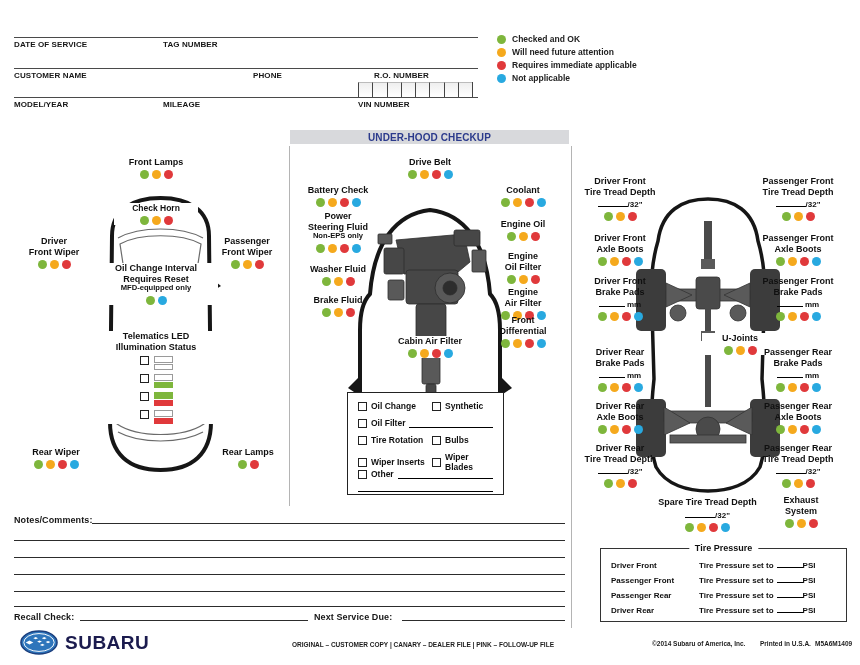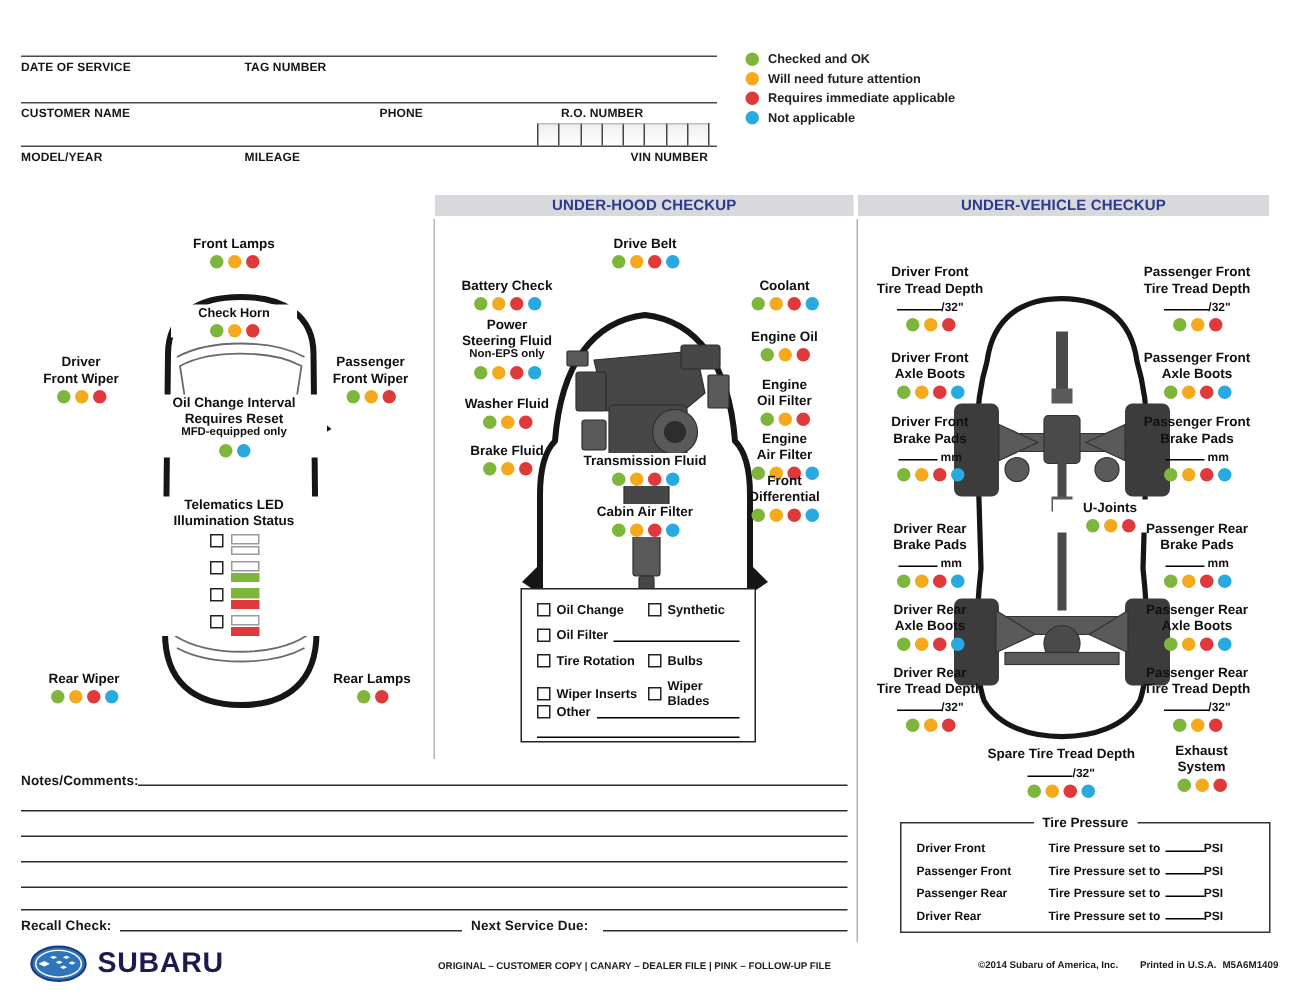--- a/index.html
+++ b/index.html
@@ -88,21 +88,21 @@
       <span class="comb-cell"></span>
       <span class="comb-cell"></span>
     <span class="comb-cell"></span>
       <span class="comb-cell"></span>
       <span class="comb-cell"></span>
       <span class="comb-cell"></span>
   </div>
   <div class="hline" style="left:14px;top:97px;width:464px"></div>
   <span class="flabel" style="left:14px;top:100px">MODEL/YEAR</span>
   <span class="flabel" style="left:163px;top:100px">MILEAGE</span>
-  <span class="flabel" style="left:358px;top:100px;width:114px;text-align:right">VIN NUMBER</span>
+  <span class="flabel" style="left:358px;top:100px;width:114px;text-align:left">VIN NUMBER</span>
 
   <div class="legend-row" style="left:497px;top:34px">
     <span class="dots">
         <span class="dot" style="background: rgb(126, 182, 60);"></span>
       </span>
     <span>Checked and OK</span>
   </div>
   <div class="legend-row" style="left:497px;top:47px">
     <span class="dots">
         <span class="dot" style="background: rgb(245, 169, 29);"></span>
@@ -117,21 +117,20 @@
   </div>
   <div class="legend-row" style="left:497px;top:73px">
     <span class="dots">
         <span class="dot" style="background: rgb(40, 169, 224);"></span>
       </span>
     <span>Not applicable</span>
   </div>
 
 
   <div class="colhdr" style="left:290px;width:279px">UNDER-HOOD CHECKUP</div>
-  <div class="colhdr" style="left:572px;width:274px">UNDER-VEHICLE CHECKUP</div>
 
   <div class="vline" style="left:289px;top:146px;height:360px"></div>
   <div class="vline" style="left:571px;top:146px;height:482px"></div>
 
   <svg class="illus" style="left:88px;top:186px;width:145px;height:298px" viewBox="0 0 145 298">
     <path d="M24 50 C24 24 44 12 72.5 12 C101 12 121 24 121 50 L123 236 C123 268 104 284 72.5 284 C41 284 22 268 22 236 Z" fill="none" stroke="#161616" stroke-width="4" stroke-linejoin="round"></path>
     <path d="M30 52 C52 40 93 40 115 52" fill="none" stroke="#6a6a6a" stroke-width="1.2"></path>
     <path d="M32 58 C52 47 93 47 113 58 L106 104 C85 96 60 96 39 104 Z" fill="none" stroke="#6a6a6a" stroke-width="1.2"></path>
     <path d="M33 206 C55 214 90 214 112 206 L116 238 C95 252 50 252 29 238 Z" fill="none" stroke="#6a6a6a" stroke-width="1.2"></path>
     <path d="M30 246 C52 258 93 258 115 246" fill="none" stroke="#6a6a6a" stroke-width="1.2"></path>
@@ -322,29 +321,20 @@
     <div class="ilabel">Brake Fluid</div>
     <div class="dots">
         <span class="dot" style="background: rgb(126, 182, 60);"></span>
         <span class="dot" style="background: rgb(245, 169, 29);"></span>
         <span class="dot" style="background: rgb(224, 57, 59);"></span>
       </div>
   </div>
   <div class="itm" style="left:478px;top:287px;width:90px">
     <div class="ilabel">Engine
 Air Filter</div>
-    <div class="dots">
-        <span class="dot" style="background: rgb(126, 182, 60);"></span>
-        <span class="dot" style="background: rgb(245, 169, 29);"></span>
-        <span class="dot" style="background: rgb(224, 57, 59);"></span>
-        <span class="dot" style="background: rgb(40, 169, 224);"></span>
-      </div>
-  </div>
-  <div class="itm bgw" style="left:368px;top:302px;width:124px">
-    <div class="ilabel">Transmission Fluid</div>
     <div class="dots">
         <span class="dot" style="background: rgb(126, 182, 60);"></span>
         <span class="dot" style="background: rgb(245, 169, 29);"></span>
         <span class="dot" style="background: rgb(224, 57, 59);"></span>
         <span class="dot" style="background: rgb(40, 169, 224);"></span>
       </div>
   </div>
   <div class="itm bgw" style="left:368px;top:336px;width:124px">
     <div class="ilabel">Cabin Air Filter</div>
     <div class="dots">

